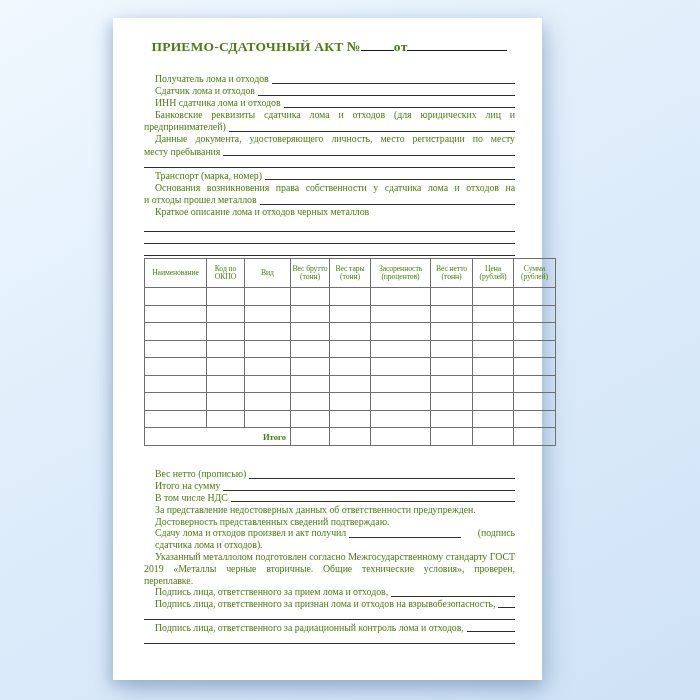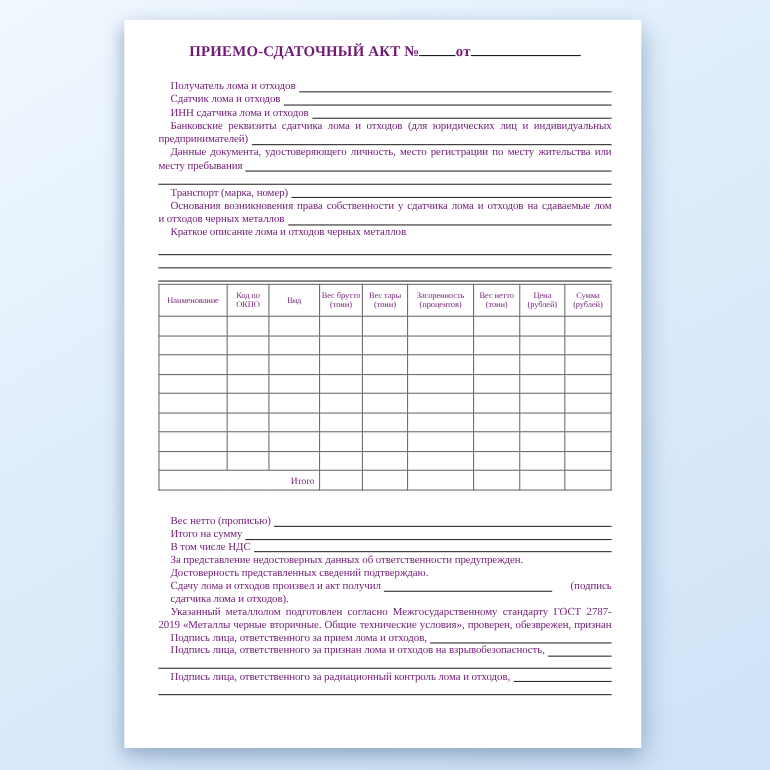--- a/index.html
+++ b/index.html
@@ -2,22 +2,22 @@
 <html><head>
 <meta charset="utf-8">
 <style>
   html,body{margin:0;padding:0;}
   body{
     width:700px;height:700px;position:relative;overflow:hidden;
     background:linear-gradient(150deg,#f1f8fe 0%,#e0eefb 40%,#cfe2f6 100%);
     font-family:"Liberation Serif","DejaVu Serif",serif;
   }
   .paper{
-    position:absolute;left:113px;top:18px;width:470px;height:662px;
-    background:#ffffff;color:#701a75;box-sizing:border-box;
+    position:absolute;left:113px;top:18px;width:429px;height:662px;
+    background:#ffffff;color:#4d7c0f;box-sizing:border-box;
     padding:21px 27px 0 31px;
     box-shadow:-4px 5px 12px rgba(120,145,180,.38), 5px 9px 22px rgba(105,135,175,.45);
   }
   .title{
     text-align:center;font-weight:bold;font-size:13.5px;letter-spacing:.2px;
     white-space:nowrap;height:16px;line-height:16px;
   }
   .tline{display:inline-block;border-bottom:1.2px solid #1b1b1b;height:1px;vertical-align:baseline;}
   .tline.w1{width:33px;}
   .tline.w2{width:100px;}
@@ -35,21 +35,21 @@
   .gap-sm{margin-top:3px;}
   table.items{border-collapse:collapse;table-layout:fixed;width:411px;margin-top:1px;border-radius:19px;}
   table.items th,table.items td{border:1px solid #6f6f6f;padding:0;}
   table.items thead th{
     height:26px;font-size:7.7px;font-weight:normal;line-height:8.8px;
     text-align:center;vertical-align:middle;padding:1px;letter-spacing:-0.1px;
   }
   table.items tbody td{height:16.5px;}
   table.items tr.total-row td{height:17px;}
   table.items td.total{
-    font-weight:normal;font-size:8.6px;text-align:right;
+    font-weight:bold;font-size:8.6px;text-align:right;
     padding-right:4px;vertical-align:middle;
   }
 </style>
 </head>
 <body>
 
 <div class="paper">
 
   <div class="title">
     <span>ПРИЕМО-СДАТОЧНЫЙ АКТ №</span><span class="tline w1"></span><span>от</span><span class="tline w2"></span>
@@ -80,21 +80,21 @@
       </div>
     <div class="line fill-line blank">
         <span class="fill"></span>
       </div>
     <div class="line fill-line indent">
         <span class="lbl">Транспорт (марка, номер)</span>
         <span class="fill"></span>
       </div>
     <div class="line indent just">Основания возникновения права собственности у сдатчика лома и отходов на сдаваемые лом</div>
     <div class="line fill-line">
-        <span class="lbl">и отходов черных металлов</span>
+        <span class="lbl">и отходы прошел металлов</span>
         <span class="fill"></span>
       </div>
     <div class="line indent">Краткое описание лома и отходов черных металлов</div>
     <div class="line fill-line blank gap-sm">
         <span class="fill"></span>
       </div>
     <div class="line fill-line blank">
         <span class="fill"></span>
       </div>
     <div class="line fill-line blank">
@@ -244,20 +244,21 @@
     <div class="line indent">За представление недостоверных данных об ответственности предупрежден.</div>
     <div class="line indent">Достоверность представленных сведений подтверждаю.</div>
     <div class="line fill-line indent">
         <span class="lbl">Сдачу лома и отходов произвел и акт получил</span>
         <span class="fill"></span>
         <span class="tail">(подпись</span>
       </div>
     <div class="line indent">сдатчика лома и отходов).</div>
     <div class="line indent just">Указанный металлолом подготовлен согласно Межгосударственному стандарту ГОСТ 2787-</div>
     <div class="line just">2019 «Металлы черные вторичные. Общие технические условия», проверен, обезврежен, признан</div>
+    <div class="line">переплавке.</div>
     <div class="line fill-line indent">
         <span class="lbl">Подпись лица, ответственного за прием лома и отходов,</span>
         <span class="fill"></span>
       </div>
     <div class="line fill-line indent">
         <span class="lbl">Подпись лица, ответственного за признан лома и отходов на взрывобезопасность,</span>
         <span class="fill"></span>
       </div>
     <div class="line fill-line blank">
         <span class="fill"></span>

